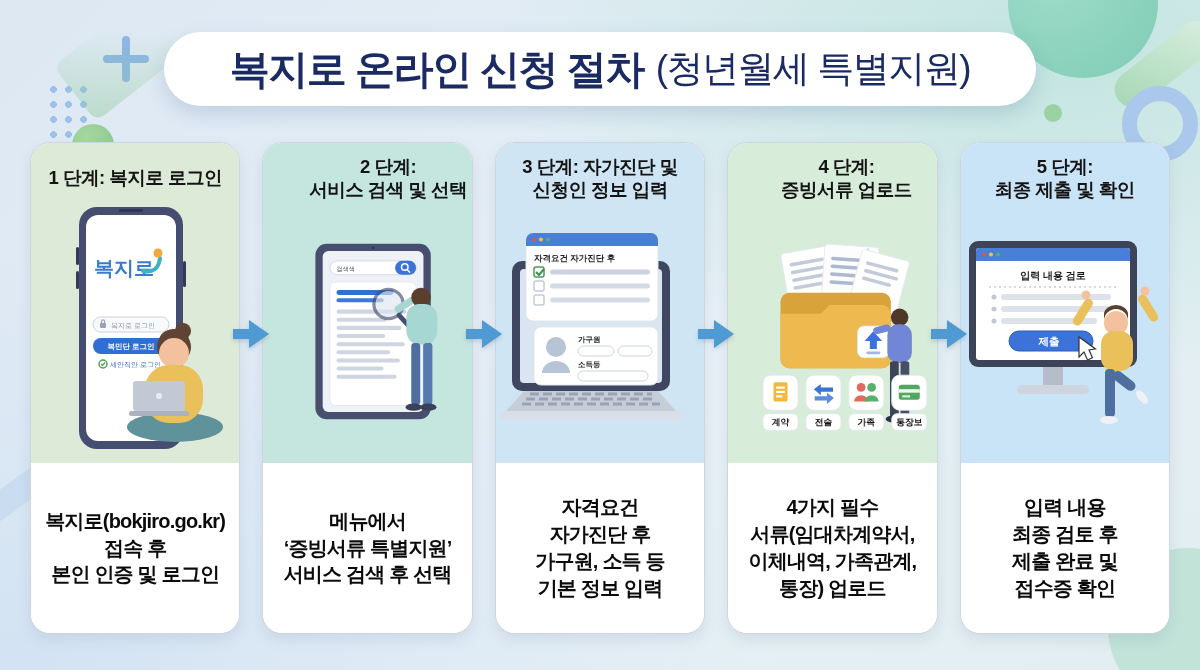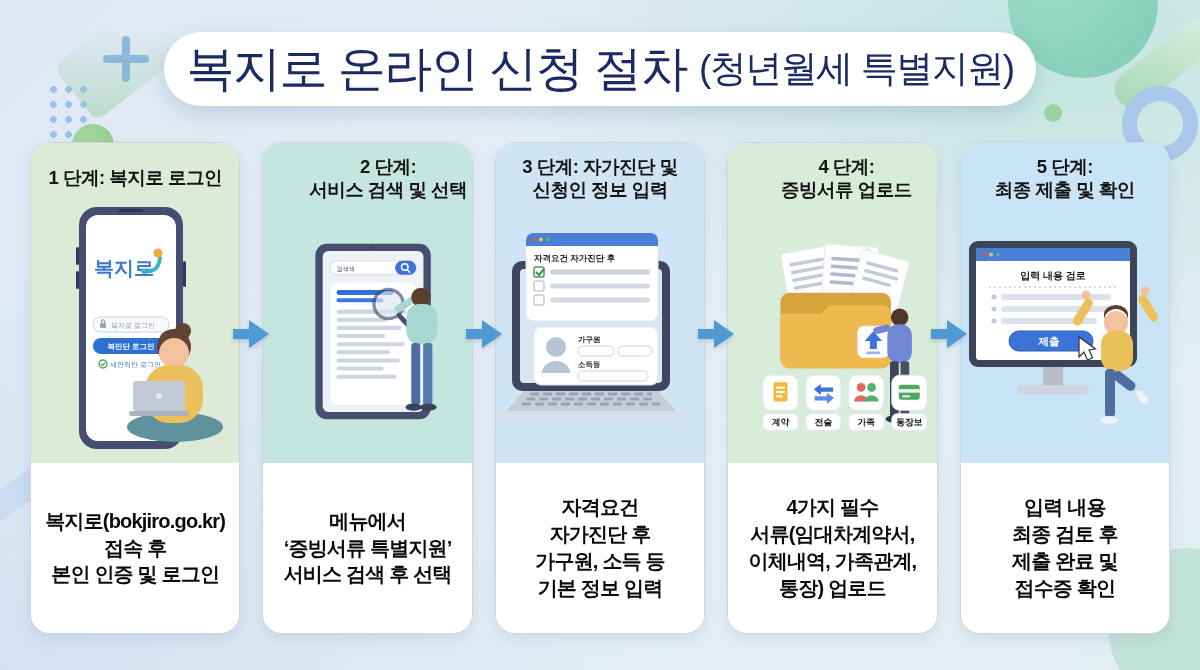--- a/index.html
+++ b/index.html
@@ -36,21 +36,21 @@
     background:#9bd2a3; }
   .stripe-bl { left:-34px; top:470px; width:130px; height:26px; border-radius:13px;
     background:#c7dbee; transform:rotate(-36deg); opacity:.85; }
   .teal-circle-br { left:1108px; top:548px; width:160px; height:160px; border-radius:50%;
     background:#bfe1d5; opacity:.9; }
   
   .title-pill { position:absolute; z-index:3; left:50%; top:32px; transform:translateX(-50%);
     width:872px; height:74px; background:#ffffff; border-radius:40px;
     box-shadow:0 8px 20px rgba(70,100,150,.20);
     display:flex; align-items:center; justify-content:center; gap:12px; white-space:nowrap; }
-  .title-main { font-size:48px; font-weight:400; color:#1a2a63; letter-spacing:-1.5px; }
+  .title-main { font-size:40px; font-weight:700; color:#1a2a63; letter-spacing:-1.5px; }
   .title-sub  { font-size:37px; font-weight:400; color:#1a2a63; letter-spacing:-1.5px; }
   
   .cards-row { position:absolute; z-index:2; left:30px; top:142px; width:1140px; height:492px;
     display:flex; align-items:stretch; }
   .card { flex:1 1 0; background:#fff; border:1px solid #ccd5e0; border-radius:20px;
     box-shadow:0 6px 14px rgba(90,110,150,.13); display:flex; flex-direction:column; overflow:hidden; }
   .arrow-slot { flex:0 0 22px; position:relative; }
   .arrow-slot svg { position:absolute; left:-9px; top:174px; z-index:5;
     filter:drop-shadow(0 2px 2px rgba(60,90,130,.25)); }
   .card-top { height:320px; flex:none; display:flex; flex-direction:column; }

